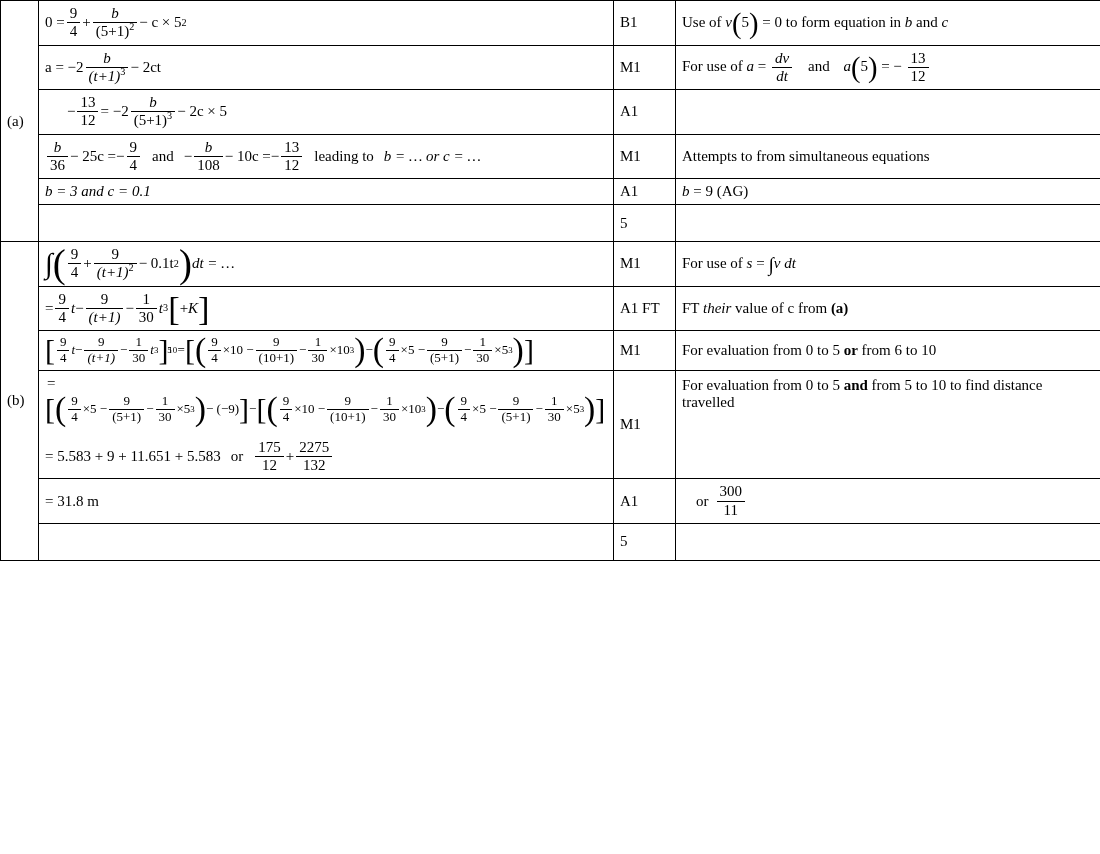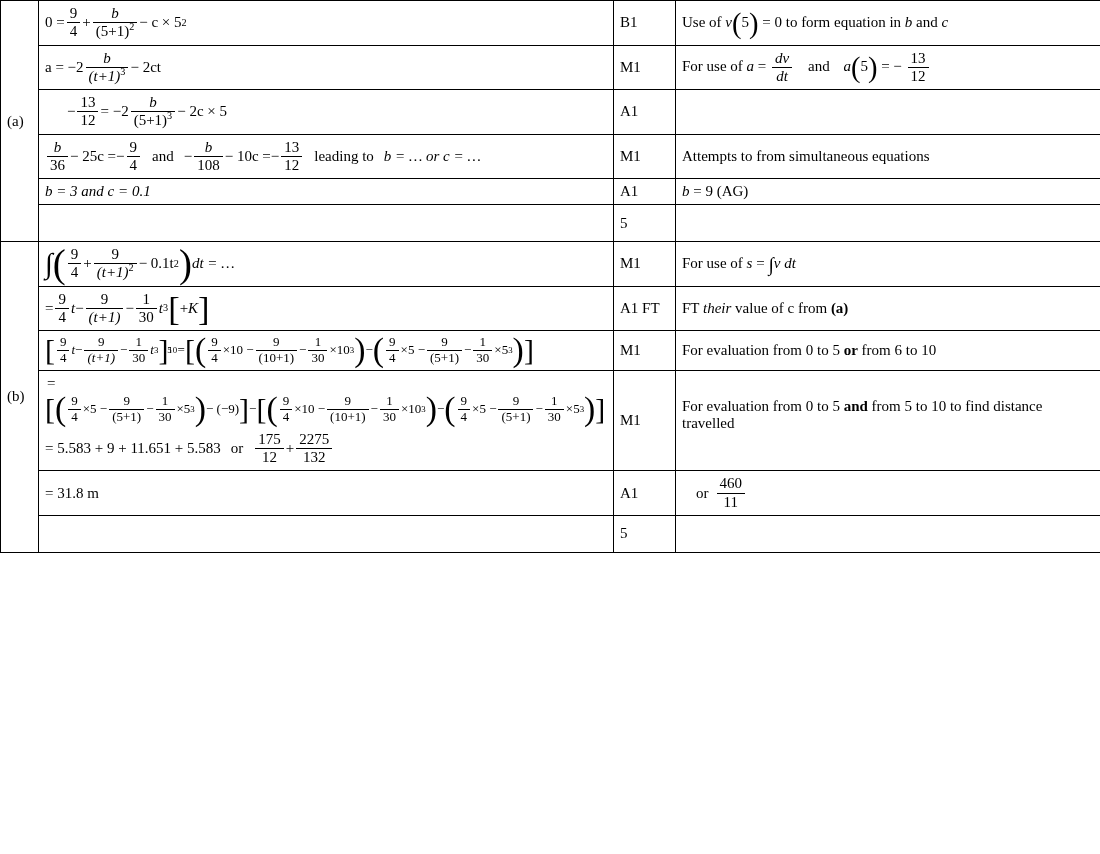--- a/index.html
+++ b/index.html
@@ -431,52 +431,52 @@
               </span>
         −
         <span class="frac">
                 <span class="num">1</span>
                 <span class="den">30</span>
               </span>
         ×5<sup>3</sup>
         <span class="paren-xl">)</span>
         <span class="brk">]</span>
       </span>
-      <span class="mathline m" style="margin-top:6px;">
+      <span class="mathline m" style="margin-top:14px;">
         <span>= 5.583 + 9 + 11.651 + 5.583</span>
         <span class="spaced">or</span>
         <span class="frac">
                 <span class="num">175</span>
                 <span class="den">12</span>
               </span>
         <span>+</span>
         <span class="frac">
                 <span class="num">2275</span>
                 <span class="den">132</span>
               </span>
       </span>
     </td>
     <td class="mark">M1</td>
-    <td class="note note-top" style="vertical-align:top; padding-top:27px;">
+    <td class="note note-top" style="vertical-align:top; padding-top:6px;">
       <span>For evaluation from 0 to 5</span>
       <b>and</b>
       <span>from 5 to 10 to find distance travelled</span>
     </td>
   </tr>
 
   <tr>
     <td class="work cellpad-lg">
       <span class="m">= 31.8 m</span>
     </td>
     <td class="mark">A1</td>
     <td class="note">
       <span class="mathline m" style="padding-left:14px;">
         <span>or</span>
         <span class="frac" style="margin-left:8px;">
-                <span class="num">460</span>
+                <span class="num">300</span>
                 <span class="den">11</span>
               </span>
       </span>
     </td>
   </tr>
 
   <tr class="emptyrow">
     <td class="work">&nbsp;</td>
     <td class="mark">5</td>
     <td class="note">&nbsp;</td>

